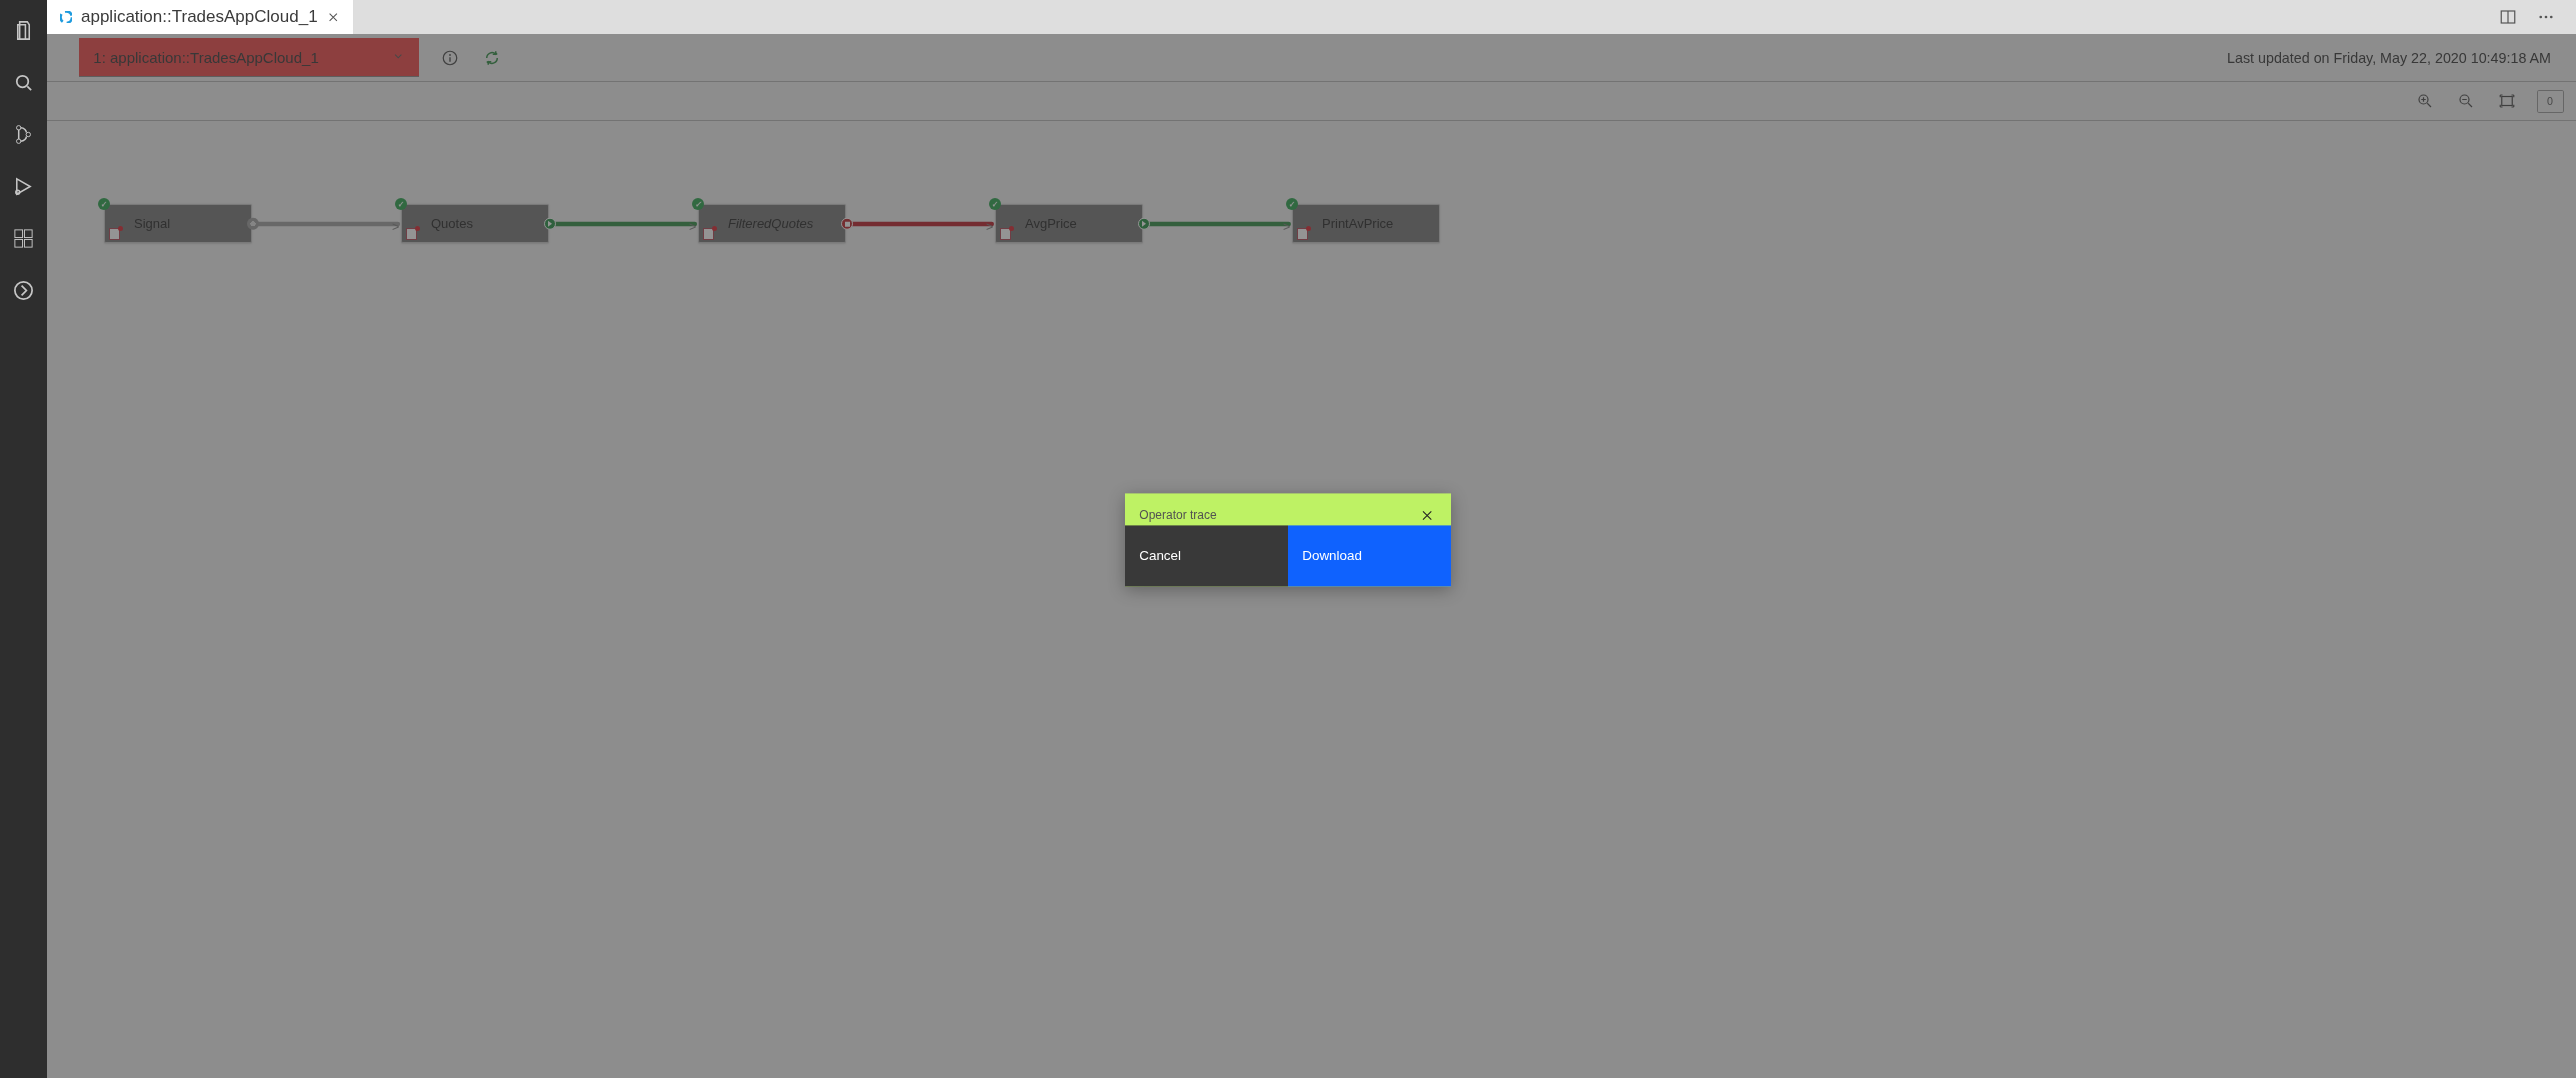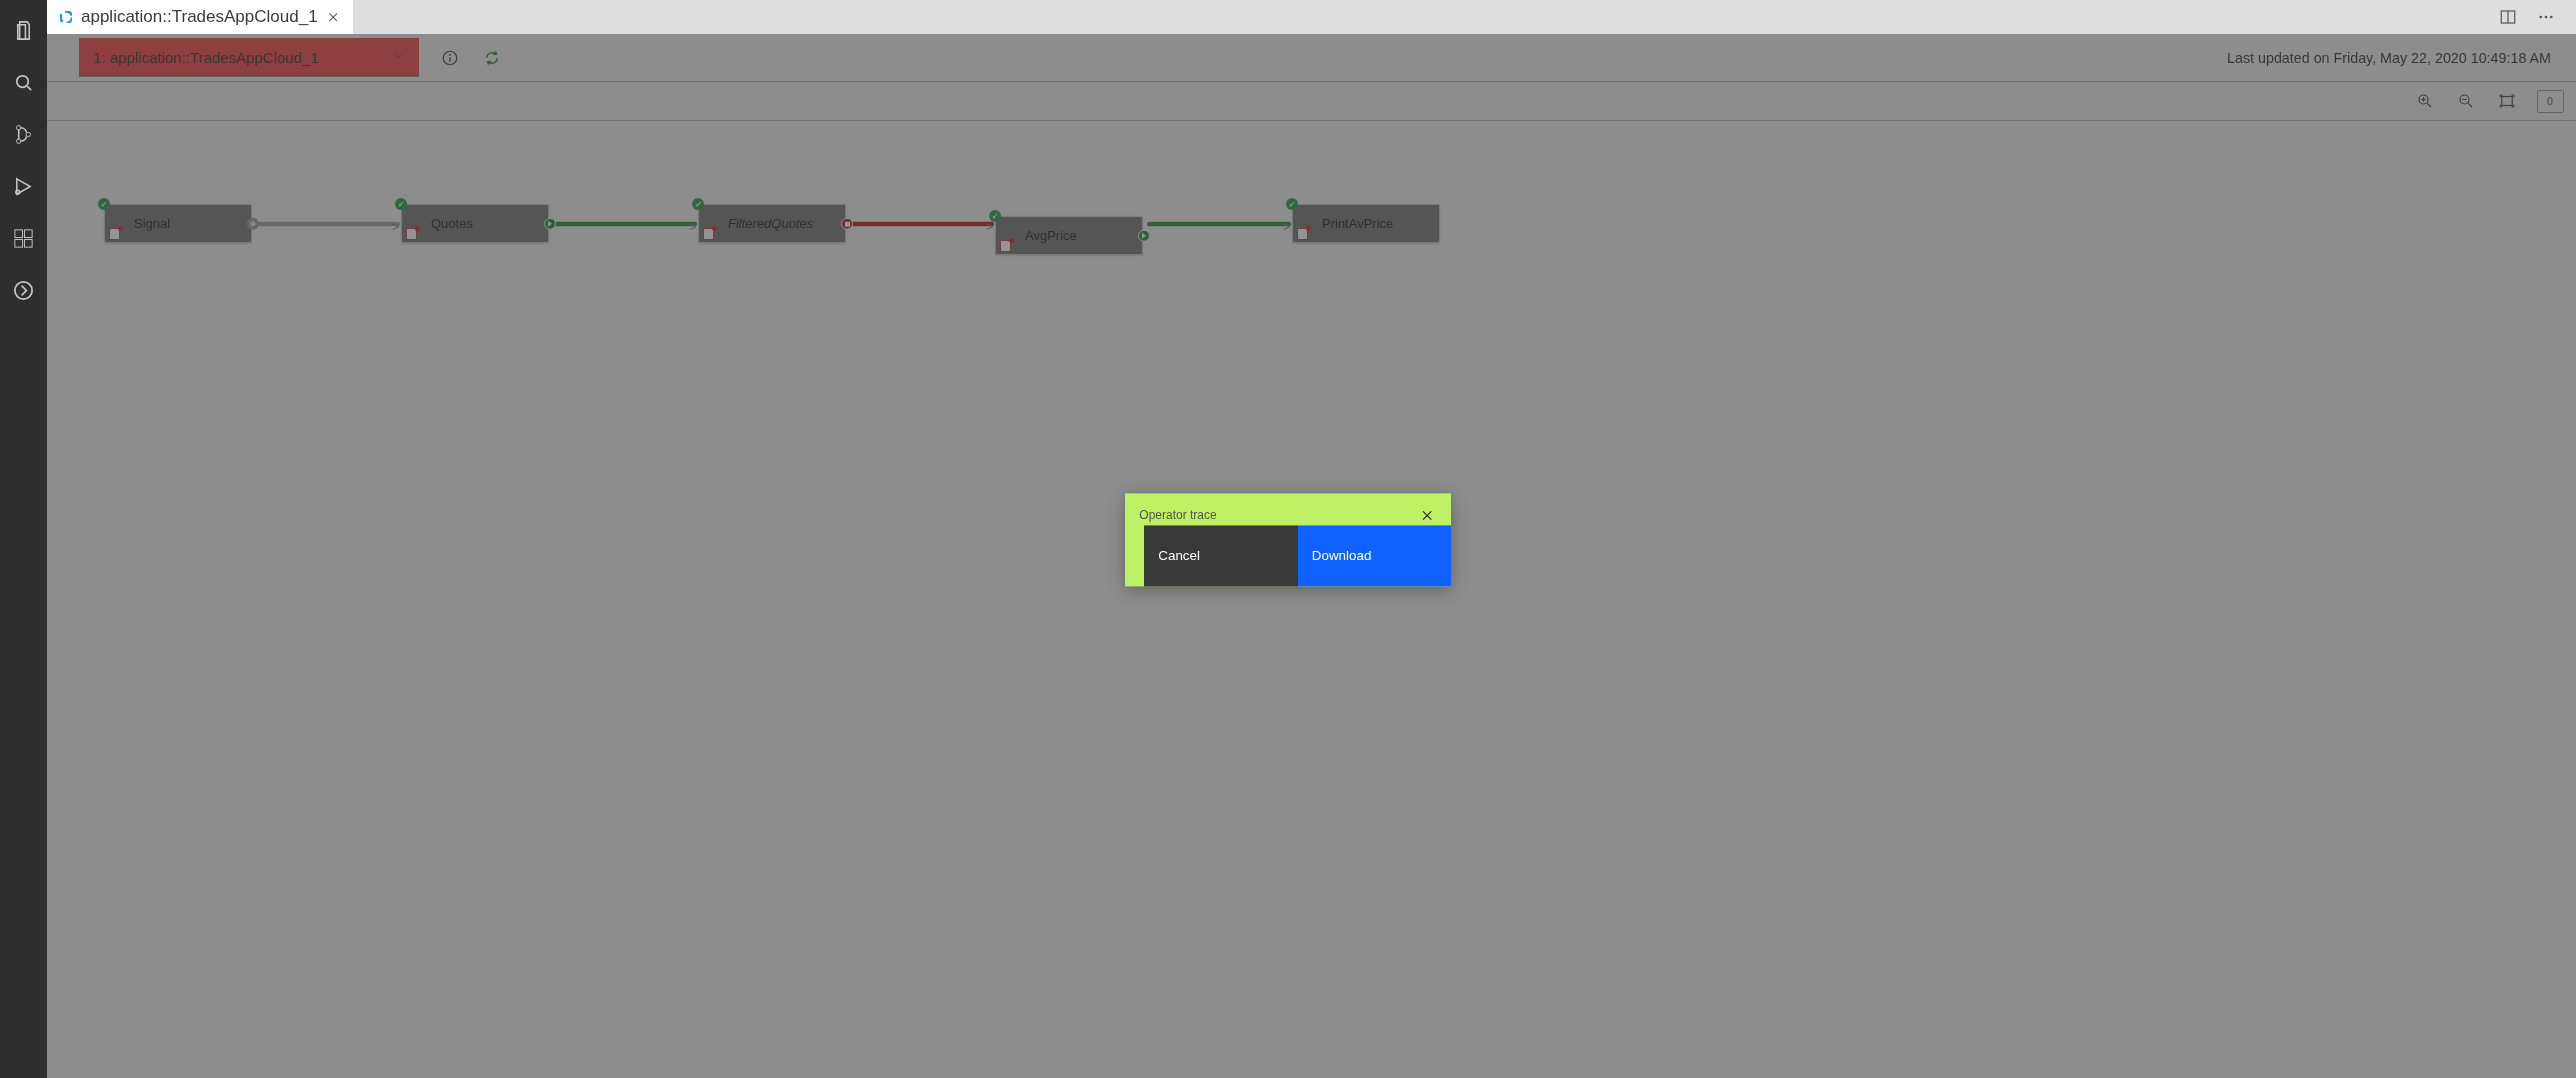--- a/index.html
+++ b/index.html
@@ -103,21 +103,21 @@
     width:326px; background:#bef264; box-shadow:0 3.6px 16px rgba(0,0,0,0.3);
     z-index:20; font-size:12.5px; transform-origin:top center;
   }
   
   .modal { transform:translate(-50%,-50%); width:326px; }
   .modal { width:326px; }
   .modal-header { display:flex; align-items:center; justify-content:space-between;
     padding:12.5px 14.3px 0 14.3px; color:#525252; font-size:12px;}
   .modal-close { width:19.7px;height:19.7px; display:flex; align-items:center; justify-content:center; color:#333; cursor:pointer;}
   .modal-body { padding:16px 14.3px 39px 14.3px; font-size:13.4px; line-height:1.45; color:#161616;}
-  .modal-footer { display:flex; height:61px;margin-left:19px;}
+  .modal-footer { display:flex; height:61px;}
   .modal-footer button {
     flex:1; border:none; font-size:13.4px; text-align:left; padding:0 14.3px; cursor:pointer; color:#fff;
   }
   .btn-cancel { background:#393939; }
   .btn-primary { background:#0f62fe; }
 </style>
 </head>
 <body>
 
 <div class="window">
@@ -275,21 +275,21 @@
               <span class="doc-icon"></span>
               <span>Quotes</span>
               <span class="port out-play"></span>
             </div>
             <div class="node" style="left: 651px; top: 82px; font-style: italic;">
               <span class="status-ok"></span>
               <span class="doc-icon"></span>
               <span>FilteredQuotes</span>
               <span class="port out-stop"></span>
             </div>
-            <div class="node" style="left: 948px; top: 82px; margin-top: 12px;">
+            <div class="node" style="left: 948px; top: 82px;">
               <span class="status-ok"></span>
               <span class="doc-icon"></span>
               <span>AvgPrice</span>
               <span class="port out-play"></span>
             </div>
             <div class="node" style="left: 1245px; top: 82px;">
               <span class="status-ok"></span>
               <span class="doc-icon"></span>
               <span>PrintAvPrice</span>
             </div>

